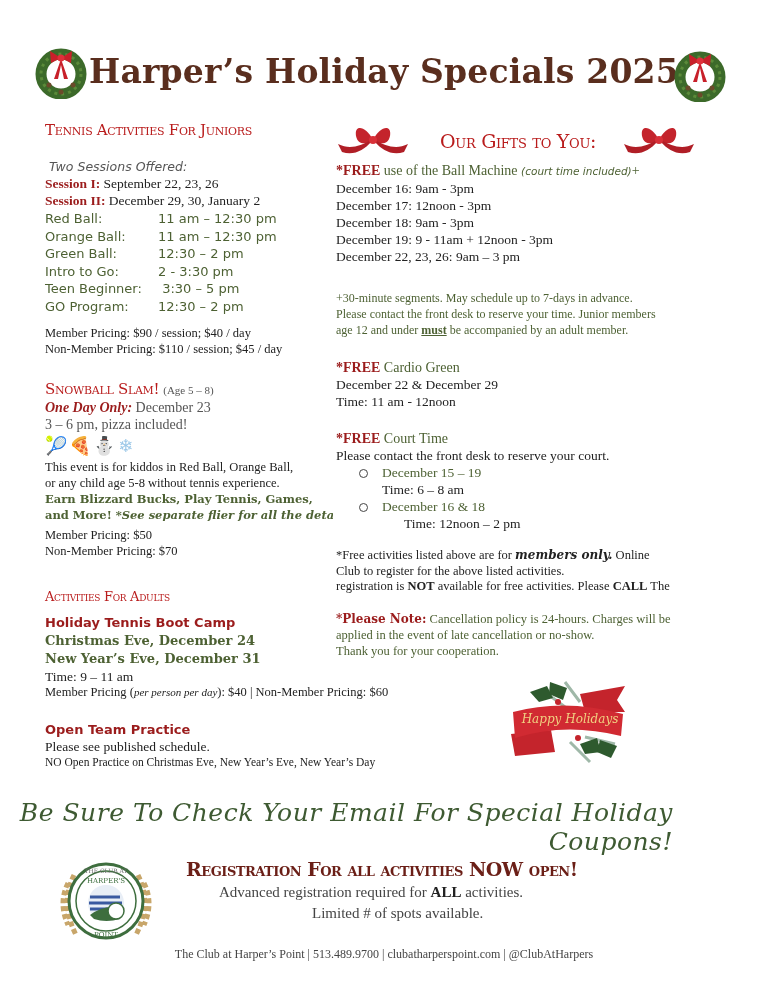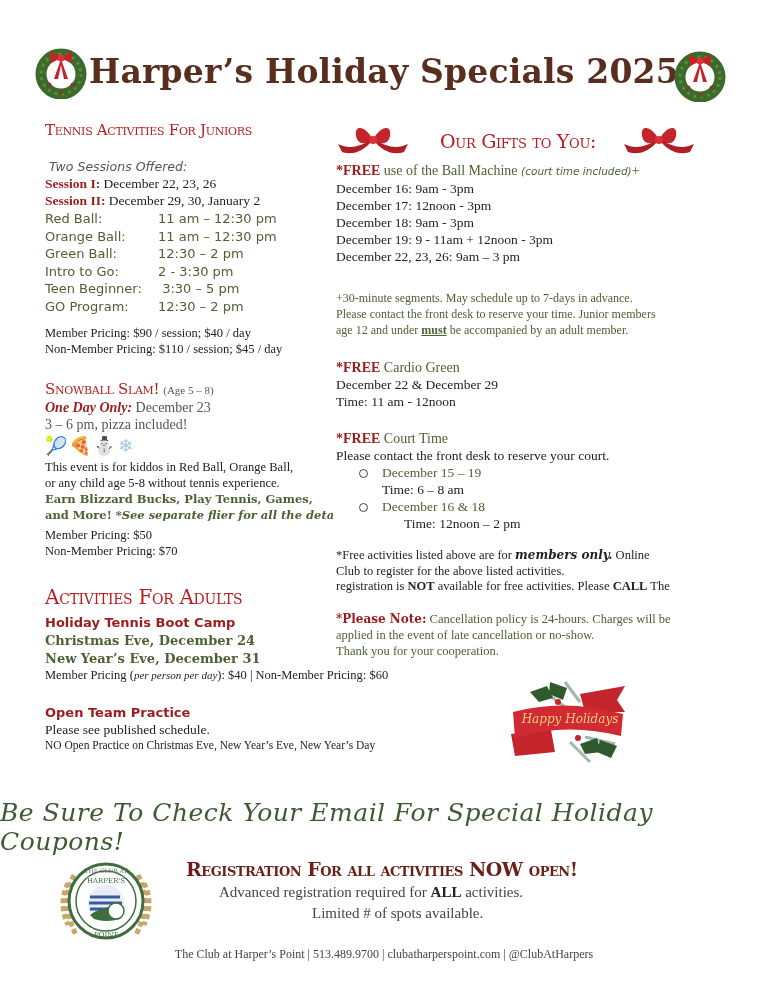--- a/index.html
+++ b/index.html
@@ -19,21 +19,21 @@
   .col-left { left: 45px; width: 300px; }
   .col-right { left: 336px; width: 400px; }
   .line { font-size: 13.5px; line-height: 17px; white-space: nowrap; }
   .sched { font-family: "DejaVu Sans", sans-serif; font-size: 13px; color: #4d6133; line-height: 17.5px; }
   .sched .lbl { display: inline-block; width: 113px; }
   .small { font-size: 12.5px; line-height: 15.5px; }
   .bold { font-weight: bold; }
   .it { font-style: italic; }
   .bow { width: 74px; height: 40px; }
   .bullet { display:inline-block; width: 9px; height: 9px; border: 1.3px solid #444; border-radius: 50%; margin-right: 14px; vertical-align: middle; box-sizing: border-box;}
-  .script { left: 0; width: 673px; top: 798px; text-align: left; font-family: "DejaVu Serif", serif;
+  .script { left: 0; width: 673px; top: 798px; text-align: right; font-family: "DejaVu Serif", serif;
             font-style: italic; font-size: 25px; color: #3e5a32; letter-spacing: 0.5px; }
   .reg { left: 186px; top: 858px; font-family: "DejaVu Serif", serif; font-weight: bold; font-size: 19px;
          color: #6b1f17; font-variant: small-caps; letter-spacing: -0.5px; }
   .footer { left: 0; width: 768px; top: 947px; text-align:center; font-size: 12px; color: #444; }
 </style>
 </head>
 <body>
 
 <svg class="abs wreath" style="left:34px;top:45px" viewBox="0 0 54 54">
   <circle cx="27" cy="29" r="20" fill="none" stroke="#3c6a2a" stroke-width="11"></circle>
@@ -55,21 +55,21 @@
   <path d="M27 13 L16 6 L17 18 Z M27 13 L38 6 L37 18 Z" fill="#c8202a"></path>
   <path d="M27 14 L20 34 L24 34 L27 20 L30 34 L34 34 Z" fill="#c8202a"></path>
   <circle cx="27" cy="13" r="3.5" fill="#e0303a"></circle>
 </svg>
 
 <div class="abs col-left" style="top:121px">
   <div class="sc" style="font-size:15px;line-height:18px">Tennis Activities For Juniors</div>
   <div class="sans it grey" style="font-size:12.5px;line-height:16px;padding-left:4px">Two Sessions Offered:</div>
   <div class="line">
     <span class="red bold">Session I:</span>
-    <span>December 22, 23, 26</span>
+    <span>September 22, 23, 26</span>
   </div>
   <div class="line">
     <span class="red bold">Session II:</span>
     <span>December 29, 30,  January 2</span>
   </div>
 </div>
 
 <div class="abs col-left sched" style="top:210px">
   <div><span class="lbl">Red Ball:</span><span>11 am – 12:30 pm</span></div>
   <div><span class="lbl">Orange Ball:</span><span>11 am – 12:30 pm</span></div>
@@ -102,24 +102,25 @@
     <div class="green bold" style="font-family:'DejaVu Serif',serif;font-size:11.5px;white-space:nowrap;overflow:hidden;width:288px">Earn Blizzard Bucks, Play Tennis, Games,</div>
     <div class="green bold" style="font-family:'DejaVu Serif',serif;font-size:11.5px;white-space:nowrap;overflow:hidden;width:288px"><span>and More! </span><span class="it">*See separate flier for all the deta</span></div>
   </div>
   <div class="small" style="margin-top:4px;line-height:16px">
     <div>Member Pricing: $50</div>
     <div>Non-Member Pricing: $70</div>
   </div>
 </div>
 
 <div class="abs" style="left:45px;top:588px;width:420px">
-  <div class="sc" style="font-size:20px;line-height:18px">Activities For Adults</div>
+  <div class="sc" style="font-size:13px;line-height:18px">Activities For Adults</div>
   <div style="margin-top:8px;font-family:'DejaVu Sans',sans-serif;font-weight:bold;font-size:13px;line-height:18px" class="red">Holiday Tennis Boot Camp</div>
   <div class="green bold" style="font-family:'DejaVu Serif',serif;font-size:13px;line-height:18px">Christmas Eve, December 24</div>
   <div class="green bold" style="font-family:'DejaVu Serif',serif;font-size:13px;line-height:18px">New Year’s Eve, December 31</div>
+  <div class="line">Time: 9 – 11 am</div>
   <div class="small" style="white-space:nowrap">
     <span>Member Pricing (</span><span class="it" style="font-size:11px">per person per day</span><span>): $40 | Non-Member Pricing: $60</span>
   </div>
   <div class="red" style="margin-top:20px;font-family:'DejaVu Sans',sans-serif;font-weight:bold;font-size:13px;line-height:17px">Open Team Practice</div>
   <div class="line">Please see published schedule.</div>
   <div style="font-size:11.5px;line-height:15px;white-space:nowrap">NO Open Practice on Christmas Eve, New Year’s Eve, New Year’s Day</div>
 </div>
 
 <svg class="abs bow" style="left:336px;top:122px" viewBox="0 0 74 40">
   <path d="M37 18 C30 4 18 2 20 14 C22 24 32 22 37 18 Z" fill="#c4242c"></path>

